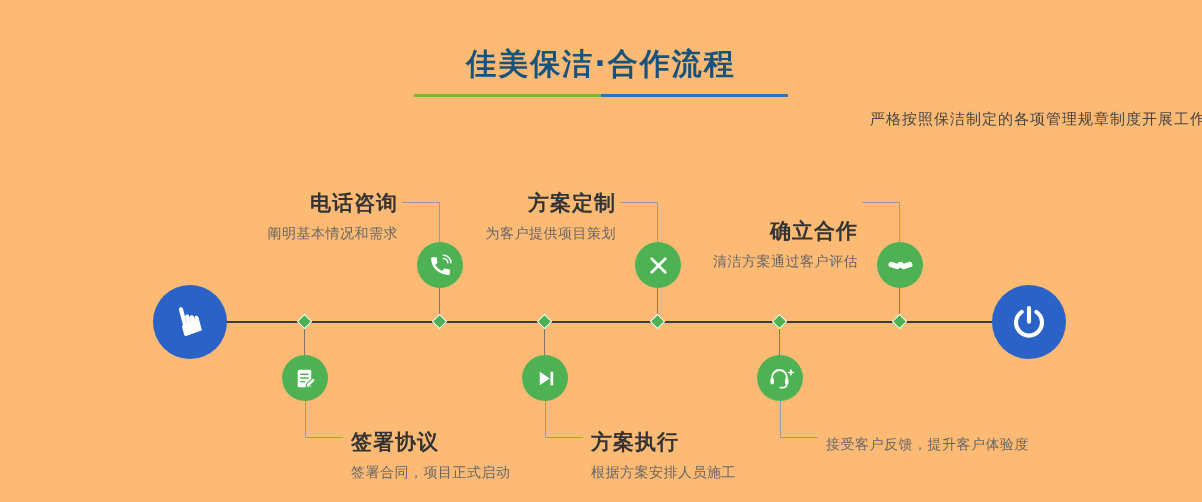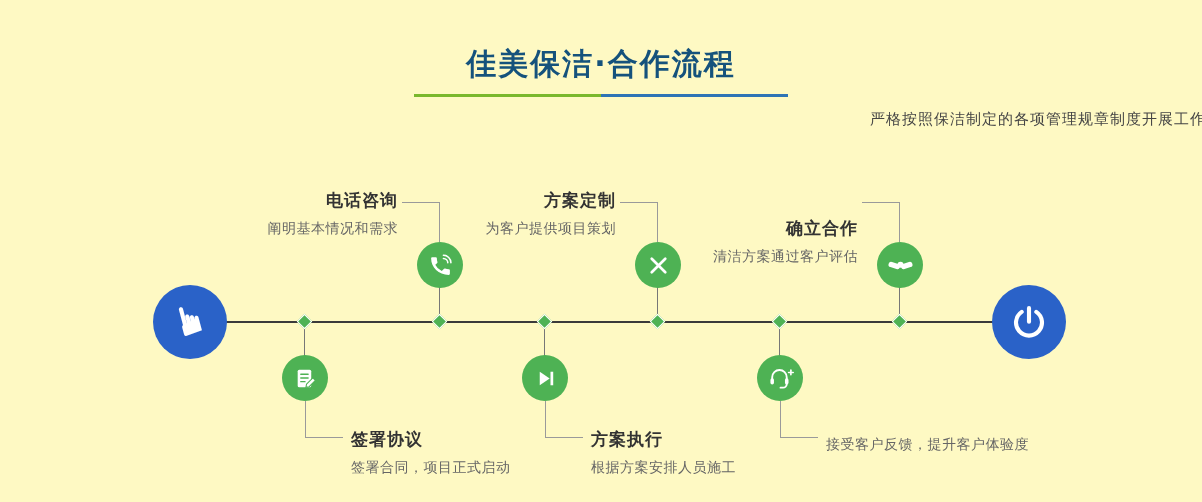--- a/index.html
+++ b/index.html
@@ -1,21 +1,21 @@
 <!DOCTYPE html>
 <html><head>
 <meta charset="utf-8">
 <style>
   * { margin: 0; padding: 0; box-sizing: border-box; }
   body { background: #fff; }
   .stage {
     position: relative;
     width: 1202px;
     height: 502px;
-    background: #fef9c3;
+    background: #fdba74;
     overflow: hidden;
     font-family: "DejaVu Sans", "Liberation Sans", sans-serif;
   }
 
   
   .page-title {
     position: absolute;
     top: 44px; left: 0; width: 100%;
     text-align: center;
     font-size: 30px;
@@ -109,21 +109,21 @@
   .elbow-bottom {
     position: absolute;
     top: 401px; width: 38px; height: 37px;
     border-left: 1px solid #9a9a9a;
     border-bottom: 1px solid #9a9a9a;
   }
   .eb1 { left: 305px; } .eb2 { left: 545px; } .eb3 { left: 780px; }
 
   
   .label { position: absolute; width: 240px; }
-  .label .step-title { font-size: 17px; font-weight: bold; color: #333; letter-spacing: 1px; }
+  .label .step-title { font-size: 21px; font-weight: bold; color: #333; letter-spacing: 1px; }
   .label .step-desc  { font-size: 14px; color: #666; margin-top: 8px; letter-spacing: 0.5px; }
   .label-top { top: 189px; text-align: right; }
   .lt1 { right: 804px; } .lt2 { right: 586px; } .lt3 { right: 344px; margin-top: 28px; }
   .label-bottom { top: 428px; text-align: left; }
   .lb1 { left: 351px; } .lb2 { left: 591px; } .lb3 { left: 826px; }
 
   .node svg, .end-circle svg { display: block; }
 </style>
 </head>
 <body>

